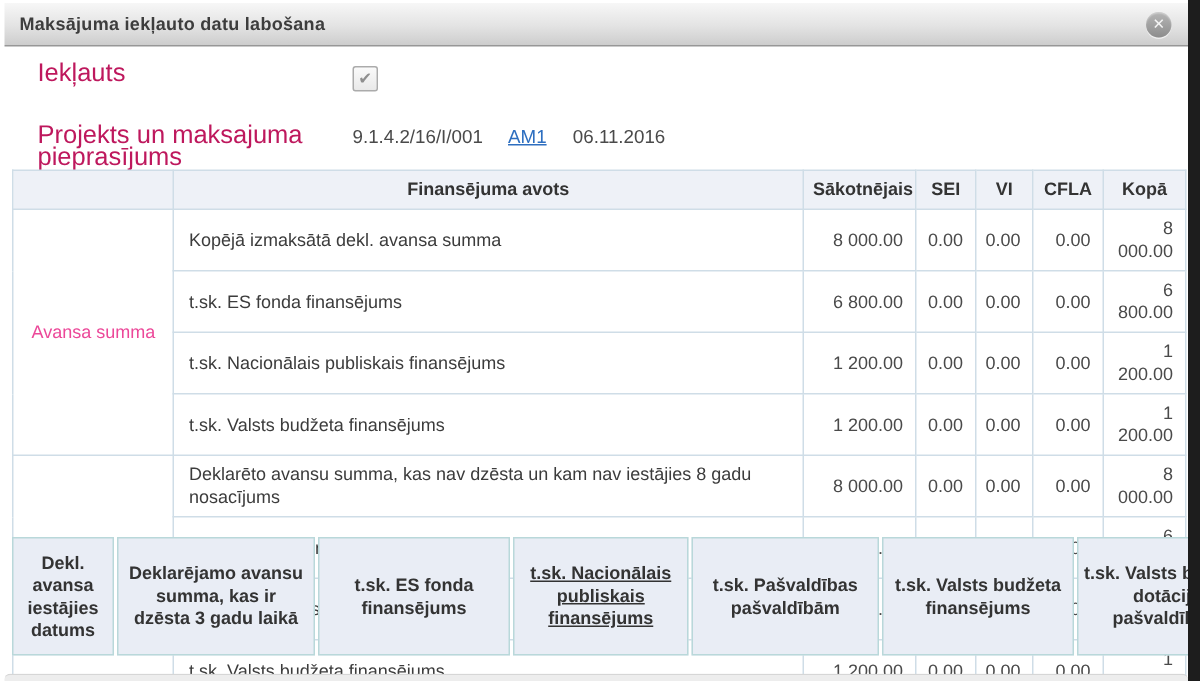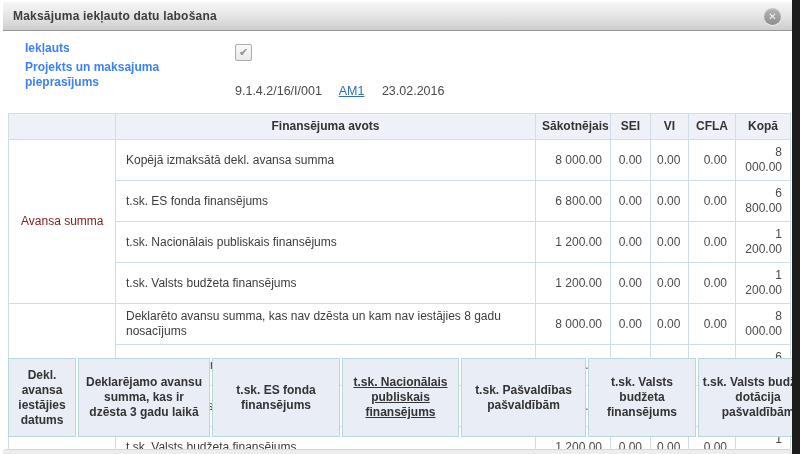--- a/index.html
+++ b/index.html
@@ -10,49 +10,49 @@
   .titlebar{position:absolute;left:3px;top:2px;width:789px;height:28px;
             background:linear-gradient(#f7f7f7,#e3e3e3 55%,#cdcdcd);
             border-bottom:1px solid #979797;display:flex;align-items:center;}
   .titlebar .title{font-size:12px;font-weight:bold;color:#3d3d3d;padding-left:10px;letter-spacing:.2px;}
   .close-btn{position:absolute;right:11px;top:6px;width:17px;height:17px;border-radius:50%;
              background:linear-gradient(#b6b6b6,#8d8d8d);color:#f4f4f4;font-size:10px;font-weight:bold;
              display:flex;align-items:center;justify-content:center;cursor:pointer;
              box-shadow:0 1px 0 rgba(255,255,255,.6), inset 0 1px 1px rgba(255,255,255,.35);}
 
   
-  .lbl{position:absolute;font-size:12px;font-weight:bold;color:#3b82f6;line-height:15px;}
+  .lbl{position:absolute;font-size:17px;font-weight:normal;color:#be185d;line-height:15px;}
   .lbl-included{left:25px;top:41px;}
-  .lbl-project{left:25px;top:60px;width:180px;}
+  .lbl-project{left:25px;top:82px;width:180px;}
   .checkbox{position:absolute;left:235px;top:44px;width:15px;height:15px;border:1px solid #ababab;border-radius:2px;
             background:linear-gradient(#fafafa,#e9e9e9);display:flex;align-items:center;justify-content:center;
             color:#8f8f8f;font-size:11px;font-weight:bold;}
   .project-value{position:absolute;left:235px;top:84px;font-size:12.5px;color:#4a4a4a;}
   .project-value span{margin-right:14px;}
   .project-value a{color:#2e6fc0;text-decoration:underline;cursor:pointer;}
 
   
   table.fin{position:absolute;left:8px;top:113px;width:782px;border-collapse:collapse;table-layout:fixed;
             font-size:12px;color:#3c3c3c;}
   table.fin th,table.fin td{border:1px solid #cfdde7;line-height:15px;}
   table.fin th{background:#eef1f7;color:#333;font-weight:bold;padding:5px 6px;}
   table.fin th.src{text-align:center;}
   table.fin td{background:#fff;padding:5px 6px;}
-  table.fin td.glabel{vertical-align:middle;padding-left:12px;color:#7f1d1d;}
+  table.fin td.glabel{vertical-align:middle;padding-left:12px;color:#ec4899;}
   table.fin td.rlabel{padding-left:10px;}
   table.fin td.num{text-align:right;padding-right:8px;color:#4a4a4a;}
 
   
   .bottom-band{position:absolute;left:8px;top:358px;width:784px;height:80px;overflow:hidden;}
   .bottom-band .cells{display:flex;gap:2px;height:79px;width:980px;}
   .bcell{background:#e9edf5;border:1px solid #b9d8da;box-sizing:border-box;flex:0 0 auto;
          display:flex;align-items:center;justify-content:center;text-align:center;
          font-size:12px;font-weight:bold;color:#333;line-height:15px;white-space:pre-line;padding:2px;}
   .bc0{width:68px;} .bc1{width:132px;} .bc2{width:128px;} .bc3{width:117px;text-decoration:underline;}
-  .bc4{width:125px;} .bc5{width:108px;} .bc6{width:120px;}
+  .bc4{width:125px;} .bc5{width:128px;} .bc6{width:120px;}
 
   
   .footer-strip{position:absolute;left:3px;top:449px;width:789px;height:5px;background:#ededed;
                 border-top:1px solid #d6d6d6;border-radius:4px 4px 0 0;}
   .right-strip{position:absolute;left:792px;top:0;width:8px;height:454px;background:#1d1d1d;z-index:50;}
 </style>
 </head>
 <body>
 
 <div class="stage">
@@ -62,21 +62,21 @@
     <div class="close-btn">✕</div>
   </div>
 
   <div class="lbl lbl-included">Iekļauts</div>
   <div class="checkbox">✔</div>
 
   <div class="lbl lbl-project">Projekts un maksajuma pieprasījums</div>
   <div class="project-value">
     <span>9.1.4.2/16/I/001</span>
     <a>AM1</a>
-    <span style="margin-left:14px">23.02.2016</span>
+    <span style="margin-left:14px">06.11.2016</span>
   </div>
 
   <table class="fin">
     <colgroup>
       <col style="width:107px">
         <col style="width:420px">
         <col style="width:75px">
       <col style="width:40px">
         <col style="width:38px">
         <col style="width:47px">

